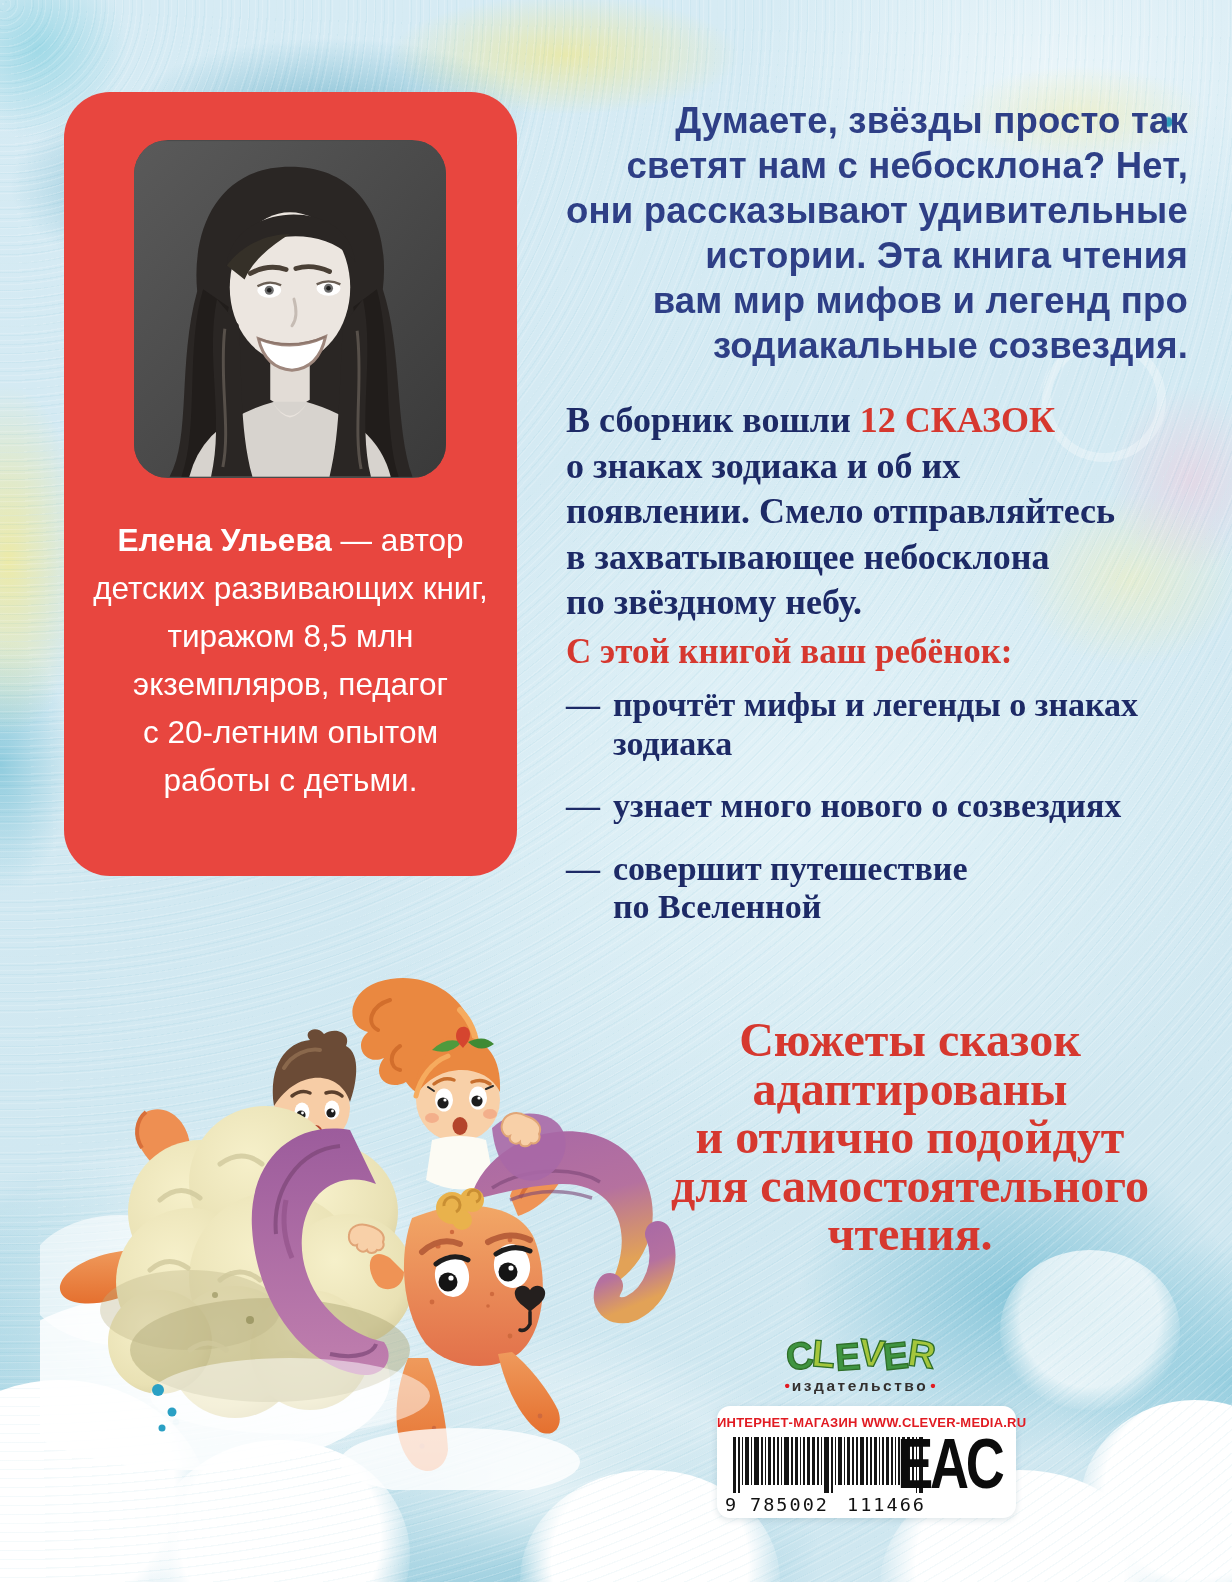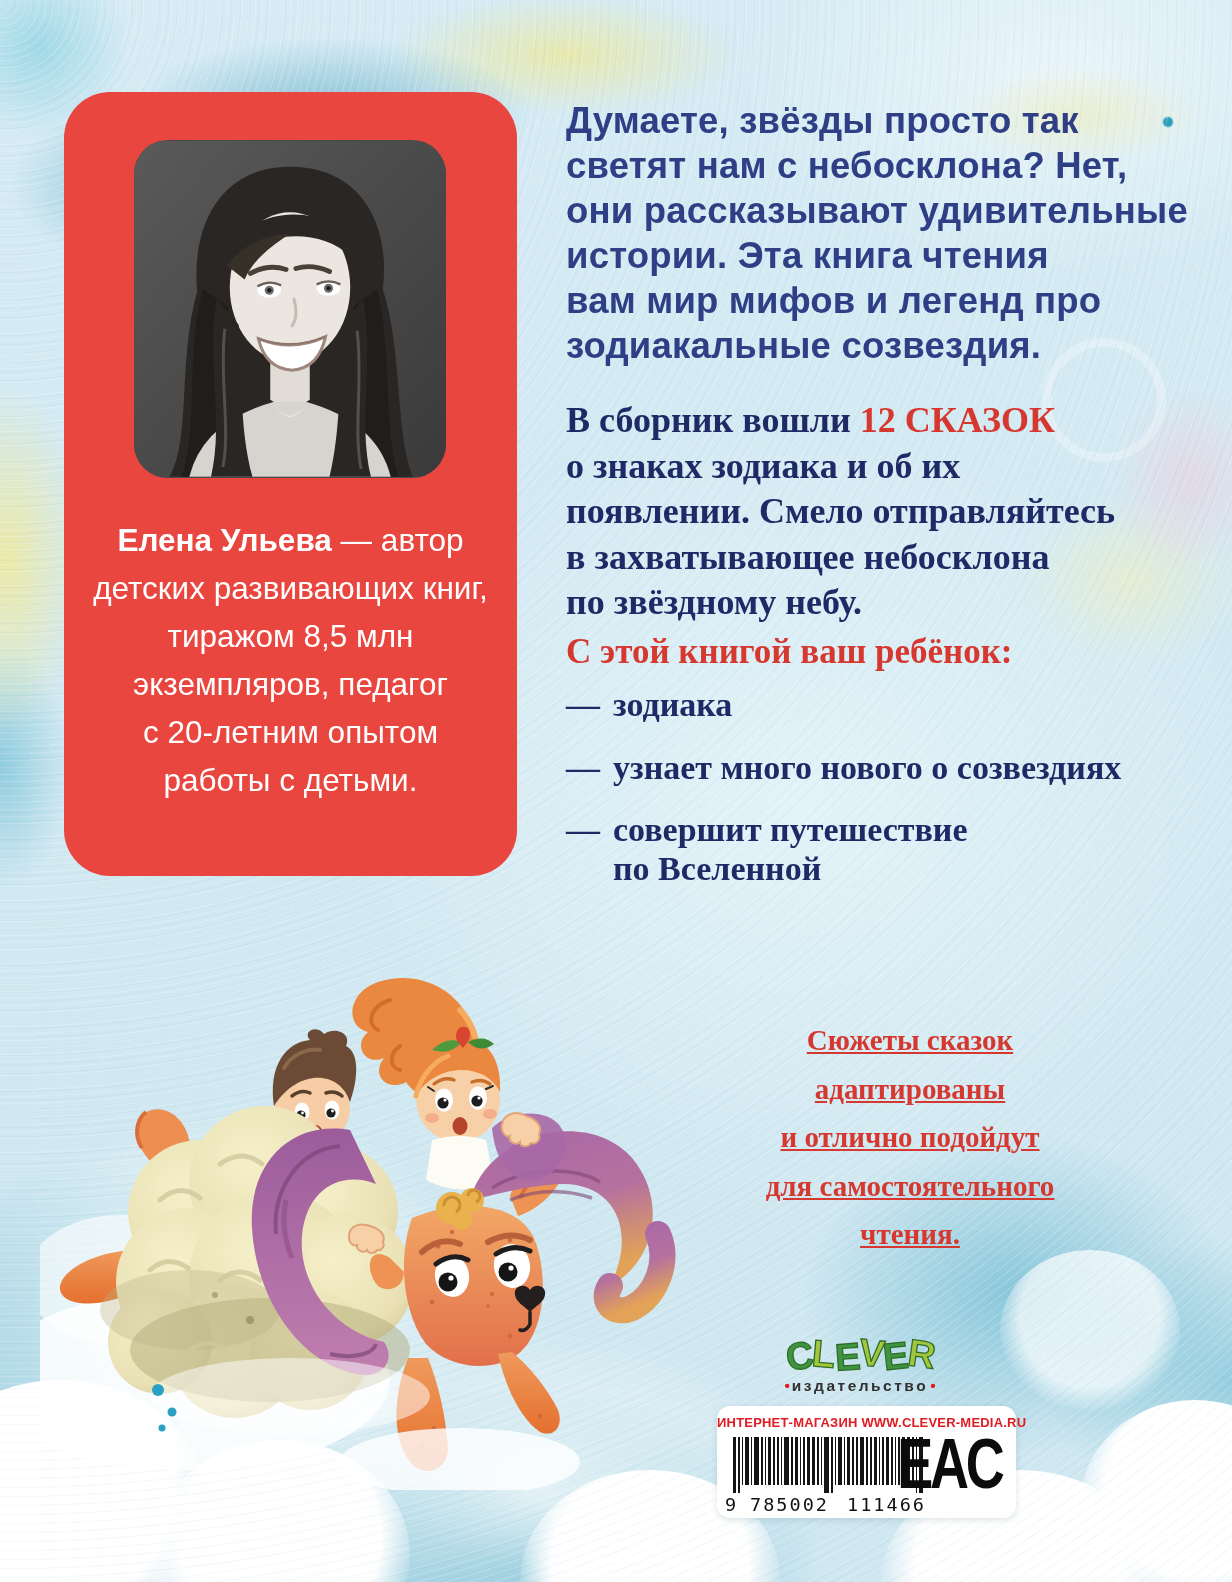--- a/index.html
+++ b/index.html
@@ -53,38 +53,38 @@
   .photo{position:absolute;left:70px;top:48px;width:312px;height:338px;border-radius:34px;
     overflow:hidden;background:#4a4a4a;}
   .photo svg{display:block;width:100%;height:100%;}
   .author-text{position:absolute;left:0;right:0;top:424px;margin:0;text-align:center;
     color:#fff;font-size:31.5px;line-height:48px;font-weight:400;}
   .author-text .line{display:block;white-space:nowrap;}
   .author-text .name{font-weight:bold;}
 
   
   .intro{position:absolute;left:566px;top:98px;z-index:2;margin:0;
-    color:var(--navy,#2e3f86);font-size:36.5px;line-height:45px;font-weight:bold;letter-spacing:.2px;}
+    color:var(--navy,#2e3f86);font-size:36.5px;line-height:45px;font-weight:bold;letter-spacing:.2px;text-align:right;}
   .intro .line,.collection .line,.adapted .line{display:block;white-space:nowrap;}
   .collection{position:absolute;left:566px;top:398px;z-index:2;margin:0;
     font-family:"Liberation Serif",serif;font-weight:bold;color:var(--dark_navy,#1d2a66);
     font-size:36px;line-height:45.5px;}
   .collection .hl{color:var(--red_text,#d6382f);}
   .benefits-heading{position:absolute;left:566px;top:632px;z-index:2;margin:0;
     font-family:"Liberation Serif",serif;font-weight:bold;font-size:35px;line-height:40px;
     color:var(--red_text,#d6382f);white-space:nowrap;}
   .benefits{position:absolute;left:566px;top:686px;z-index:2;margin:0;padding:0;list-style:none;}
   .benefit{display:flex;margin:0 0 24px 0;
     font-family:"Liberation Serif",serif;font-weight:bold;font-size:34px;line-height:38.5px;
     color:var(--dark_navy,#1d2a66);}
   .benefit .dash{width:47px;flex:0 0 47px;}
   .benefit .btext .line{display:block;white-space:nowrap;}
   .adapted{position:absolute;left:650px;top:1016px;width:520px;z-index:2;margin:0;text-align:center;
-    font-family:"Liberation Serif",serif;font-weight:bold;font-size:29px;line-height:48.5px;
-    color:var(--red_text,#d6382f);text-decoration:underline;}
+    font-family:"Liberation Serif",serif;font-weight:bold;font-size:48px;line-height:48.5px;
+    color:var(--red_text,#d6382f);}
 
   
   .ram{position:absolute;left:40px;top:950px;width:680px;height:540px;z-index:2;}
   .ram svg{display:block;width:100%;height:100%;}
 
   
   .publisher{position:absolute;left:775px;top:1336px;width:170px;z-index:2;text-align:center;}
   .clever{font-weight:bold;font-size:38px;line-height:38px;letter-spacing:-1px;}
   .clever span{display:inline-block;-webkit-text-stroke:1.3px #2e6e28;}
   .clever .lt0{color:var(--green_dark,#3f9440);transform:rotate(-8deg) translateY(1px);}
@@ -199,20 +199,21 @@
     <span class="line">появлении. Смело отправляйтесь</span>
     <span class="line">в захватывающее небосклона</span>
     <span class="line">по звёздному небу.</span>
   </p>
 
   <h2 class="benefits-heading">С этой книгой ваш ребёнок:</h2>
   <ul class="benefits">
     <li class="benefit">
       <span class="dash">—</span>
       <span class="btext">
+        <span class="line">прочтёт мифы и легенды о знаках</span>
         <span class="line">зодиака</span>
       </span>
     </li>
     <li class="benefit">
       <span class="dash">—</span>
       <span class="btext">
         <span class="line">узнает много нового о созвездиях</span>
       </span>
     </li>
     <li class="benefit">

